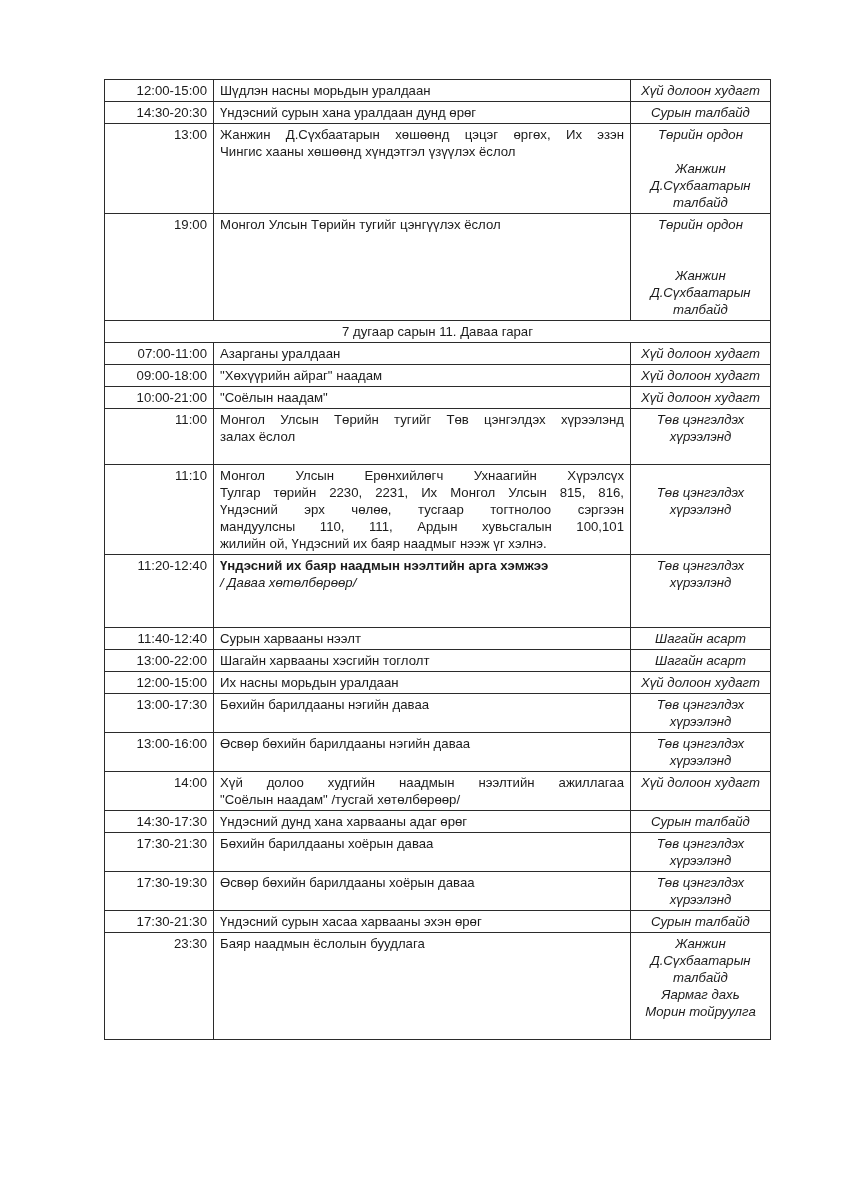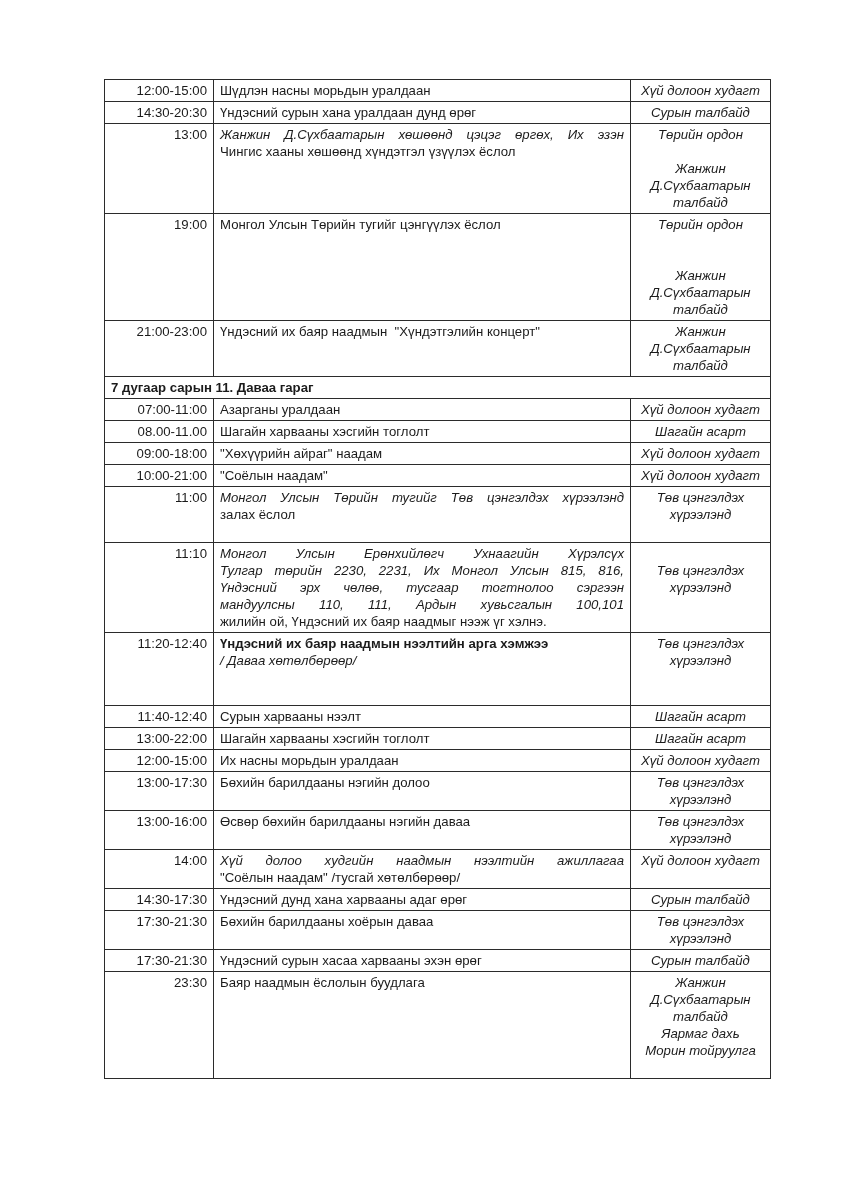--- a/index.html
+++ b/index.html
@@ -23,29 +23,29 @@
     font-size:13.2px;
     line-height:17px;
     padding:2px 6px;
     white-space:pre-line;
     overflow:hidden;
   }
   td.c-time{padding-left:8px;white-space:nowrap;text-align:right;}
   td.c-event{padding-left:8px;padding-right:8px;}
   td.c-loc{font-style:italic;text-align:center;padding-left:3px;padding-right:3px;}
   td.day{
-    text-align:left;
-    font-weight:bold;
+    text-align:center;
+    font-weight:normal;
     font-size:13.6px;
     padding:4px 6px 21px 6px;
     white-space:normal;
     margin-top:29px;
   }
   .ln{display:block;}
-  .jl{text-align:justify;text-align-last:justify;font-style:italic;}
+  .jl{text-align:justify;text-align-last:justify;}
   .b{font-weight:bold;}
   .i{font-style:italic;}
 </style>
 </head>
 <body>
 
 <div class="page">
   <table class="schedule">
     <colgroup>
       <col style="width:109px">
@@ -76,38 +76,26 @@
           <td class="c-time">19:00</td>
           <td class="c-event">Монгол Улсын Төрийн тугийг цэнгүүлэх ёслол</td>
           <td class="c-loc">Төрийн ордон
 
 
 Жанжин
 Д.Сүхбаатарын
 талбайд</td>
         </tr>
         <tr>
-          <td class="c-time">21:00-23:00</td>
-          <td class="c-event">Үндэсний их баяр наадмын &nbsp;"Хүндэтгэлийн концерт"</td>
-          <td class="c-loc">Жанжин
-Д.Сүхбаатарын
-талбайд</td>
-        </tr>
-        <tr>
           <td colspan="3" class="day">7 дугаар сарын 11. Даваа гараг</td>
         </tr>
         <tr>
           <td class="c-time">07:00-11:00</td>
           <td class="c-event">Азарганы уралдаан</td>
           <td class="c-loc">Хүй долоон худагт</td>
-        </tr>
-        <tr>
-          <td class="c-time">08.00-11.00</td>
-          <td class="c-event">Шагайн харвааны хэсгийн тоглолт</td>
-          <td class="c-loc">Шагайн асарт</td>
         </tr>
         <tr>
           <td class="c-time">09:00-18:00</td>
           <td class="c-event">"Хөхүүрийн айраг" наадам</td>
           <td class="c-loc">Хүй долоон худагт</td>
         </tr>
         <tr>
           <td class="c-time">10:00-21:00</td>
           <td class="c-event">"Соёлын наадам"</td>
           <td class="c-loc">Хүй долоон худагт</td>
@@ -140,21 +128,21 @@
           <td class="c-event">Шагайн харвааны хэсгийн тоглолт</td>
           <td class="c-loc">Шагайн асарт</td>
         </tr>
         <tr>
           <td class="c-time">12:00-15:00</td>
           <td class="c-event">Их насны морьдын уралдаан</td>
           <td class="c-loc">Хүй долоон худагт</td>
         </tr>
         <tr>
           <td class="c-time">13:00-17:30</td>
-          <td class="c-event">Бөхийн барилдааны нэгийн долоо</td>
+          <td class="c-event">Бөхийн барилдааны нэгийн даваа</td>
           <td class="c-loc">Төв цэнгэлдэх
 хүрээлэнд</td>
         </tr>
         <tr>
           <td class="c-time">13:00-16:00</td>
           <td class="c-event">Өсвөр бөхийн барилдааны нэгийн даваа</td>
           <td class="c-loc">Төв цэнгэлдэх
 хүрээлэнд</td>
         </tr>
         <tr>
@@ -167,20 +155,26 @@
           <td class="c-event">Үндэсний дунд хана харвааны адаг өрөг</td>
           <td class="c-loc">Сурын талбайд</td>
         </tr>
         <tr>
           <td class="c-time">17:30-21:30</td>
           <td class="c-event">Бөхийн барилдааны хоёрын даваа</td>
           <td class="c-loc">Төв цэнгэлдэх
 хүрээлэнд</td>
         </tr>
         <tr>
+          <td class="c-time">17:30-19:30</td>
+          <td class="c-event">Өсвөр бөхийн барилдааны хоёрын даваа</td>
+          <td class="c-loc">Төв цэнгэлдэх
+хүрээлэнд</td>
+        </tr>
+        <tr>
           <td class="c-time">17:30-21:30</td>
           <td class="c-event">Үндэсний сурын хасаа харвааны эхэн өрөг</td>
           <td class="c-loc">Сурын талбайд</td>
         </tr>
         <tr>
           <td class="c-time">23:30</td>
           <td class="c-event">Баяр наадмын ёслолын буудлага</td>
           <td class="c-loc">Жанжин
 Д.Сүхбаатарын
 талбайд

